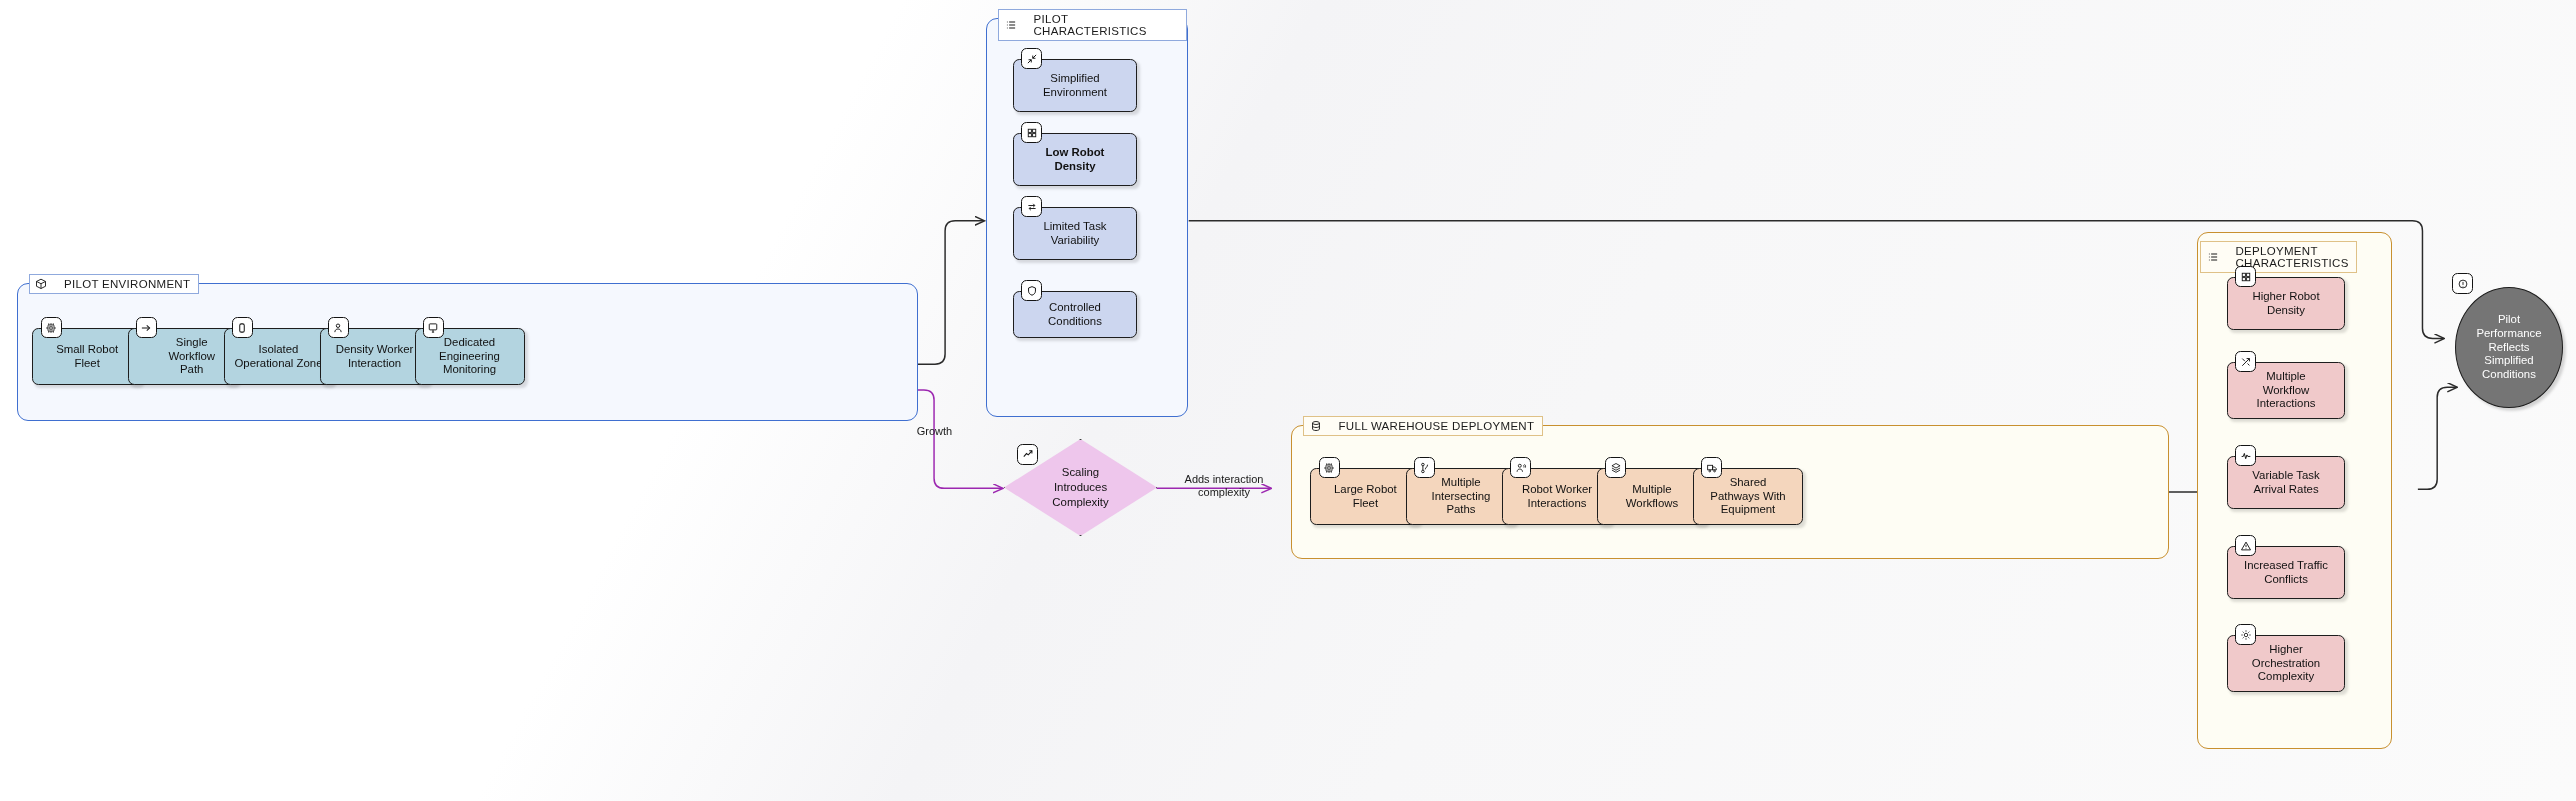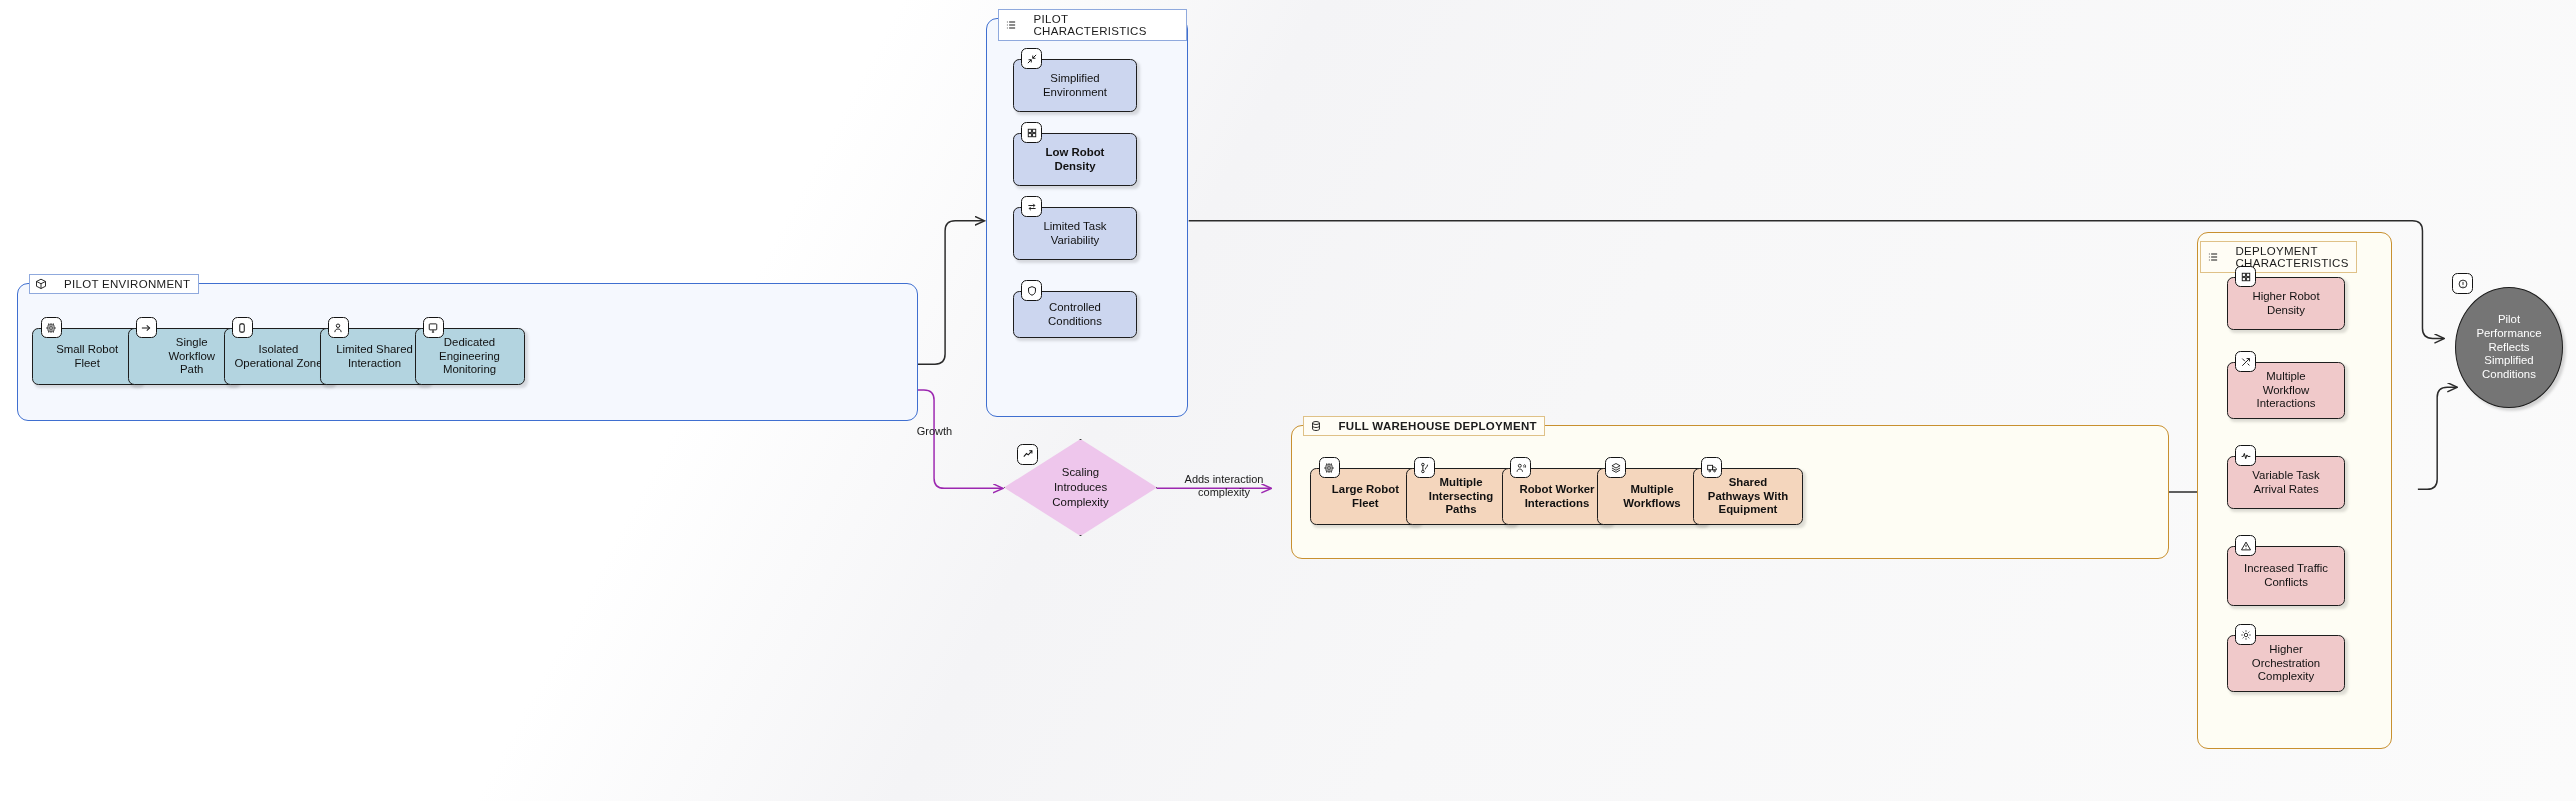--- a/index.html
+++ b/index.html
@@ -181,21 +181,21 @@
 Operational Zone</span>
     </div>
 
     <div class="node cyan" style="left:302px;top:44px;width:110px;height:57px;">
       <span class="badge">
         <svg width="12" height="12" viewBox="0 0 16 16" fill="none" stroke="#141414" stroke-width="1.25">
           <circle cx="8" cy="5" r="2.3"></circle>
             <path d="M3.8 13.5c0-2.6 1.9-4.2 4.2-4.2s4.2 1.6 4.2 4.2"></path>
         </svg>
       </span>
-      <span class="txt">Limited Shared
+      <span class="txt">Density Worker
 Interaction</span>
     </div>
 
     <div class="node cyan" style="left:397px;top:44px;width:110px;height:57px;">
       <span class="badge">
         <svg width="12" height="12" viewBox="0 0 16 16" fill="none" stroke="#141414" stroke-width="1.25">
           <rect x="3" y="2.5" width="10" height="8" rx="1"></rect>
             <path d="M6.5 13.5h3M8 10.5v3"></path>
         </svg>
       </span>
@@ -254,21 +254,21 @@
       <span class="badge">
         <svg width="12" height="12" viewBox="0 0 16 16" fill="none" stroke="#141414" stroke-width="1.3">
           <path d="M8 2.2 L12.6 4 v4.2c0 2.8-2.3 4.6-4.6 5.4-2.3-.8-4.6-2.6-4.6-5.4V4 Z"></path>
         </svg>
       </span>
       <span class="txt">Controlled
 Conditions</span>
     </div>
   </div>
 
-  <div class="group amber" style="left:1291px;top:425px;width:878px;height:134px;font-weight:bold;">
+  <div class="group amber" style="left:1291px;top:425px;width:878px;height:134px;">
     <div class="group-label">
       <svg width="12" height="12" viewBox="0 0 16 16" fill="none" stroke="#141414" stroke-width="1.2">
         <ellipse cx="8" cy="4" rx="4.6" ry="2"></ellipse>
           <path d="M3.4 4v8c0 1.1 2.1 2 4.6 2s4.6-.9 4.6-2V4"></path>
           <path d="M3.4 8c0 1.1 2.1 2 4.6 2s4.6-.9 4.6-2"></path>
       </svg>
       <span>FULL WAREHOUSE DEPLOYMENT</span>
     </div>
 
     <div class="node peach" style="left:18.4px;top:42px;width:110px;height:57px;">
@@ -376,21 +376,21 @@
     <div class="node rose" style="left:29px;top:223px;width:118px;height:53px;">
       <span class="badge">
         <svg width="12" height="12" viewBox="0 0 16 16" fill="none" stroke="#141414" stroke-width="1.3">
           <path d="M2.2 8.6h2.2l1.4-4 1.8 7 1.6-5 1.2 2h3.4"></path>
         </svg>
       </span>
       <span class="txt">Variable Task
 Arrival Rates</span>
     </div>
 
-    <div class="node rose" style="left:29px;top:313px;width:118px;height:60px;">
+    <div class="node rose" style="left:29px;top:313px;width:118px;height:53px;">
       <span class="badge">
         <svg width="12" height="12" viewBox="0 0 16 16" fill="none" stroke="#141414" stroke-width="1.25">
           <path d="M8 2.8 L14 13.2 H2 Z"></path>
             <path d="M8 6.4v3.1"></path>
             <circle cx="8" cy="11.3" r=".62" fill="#141414" stroke="none"></circle>
         </svg>
       </span>
       <span class="txt">Increased Traffic
 Conflicts</span>
     </div>

